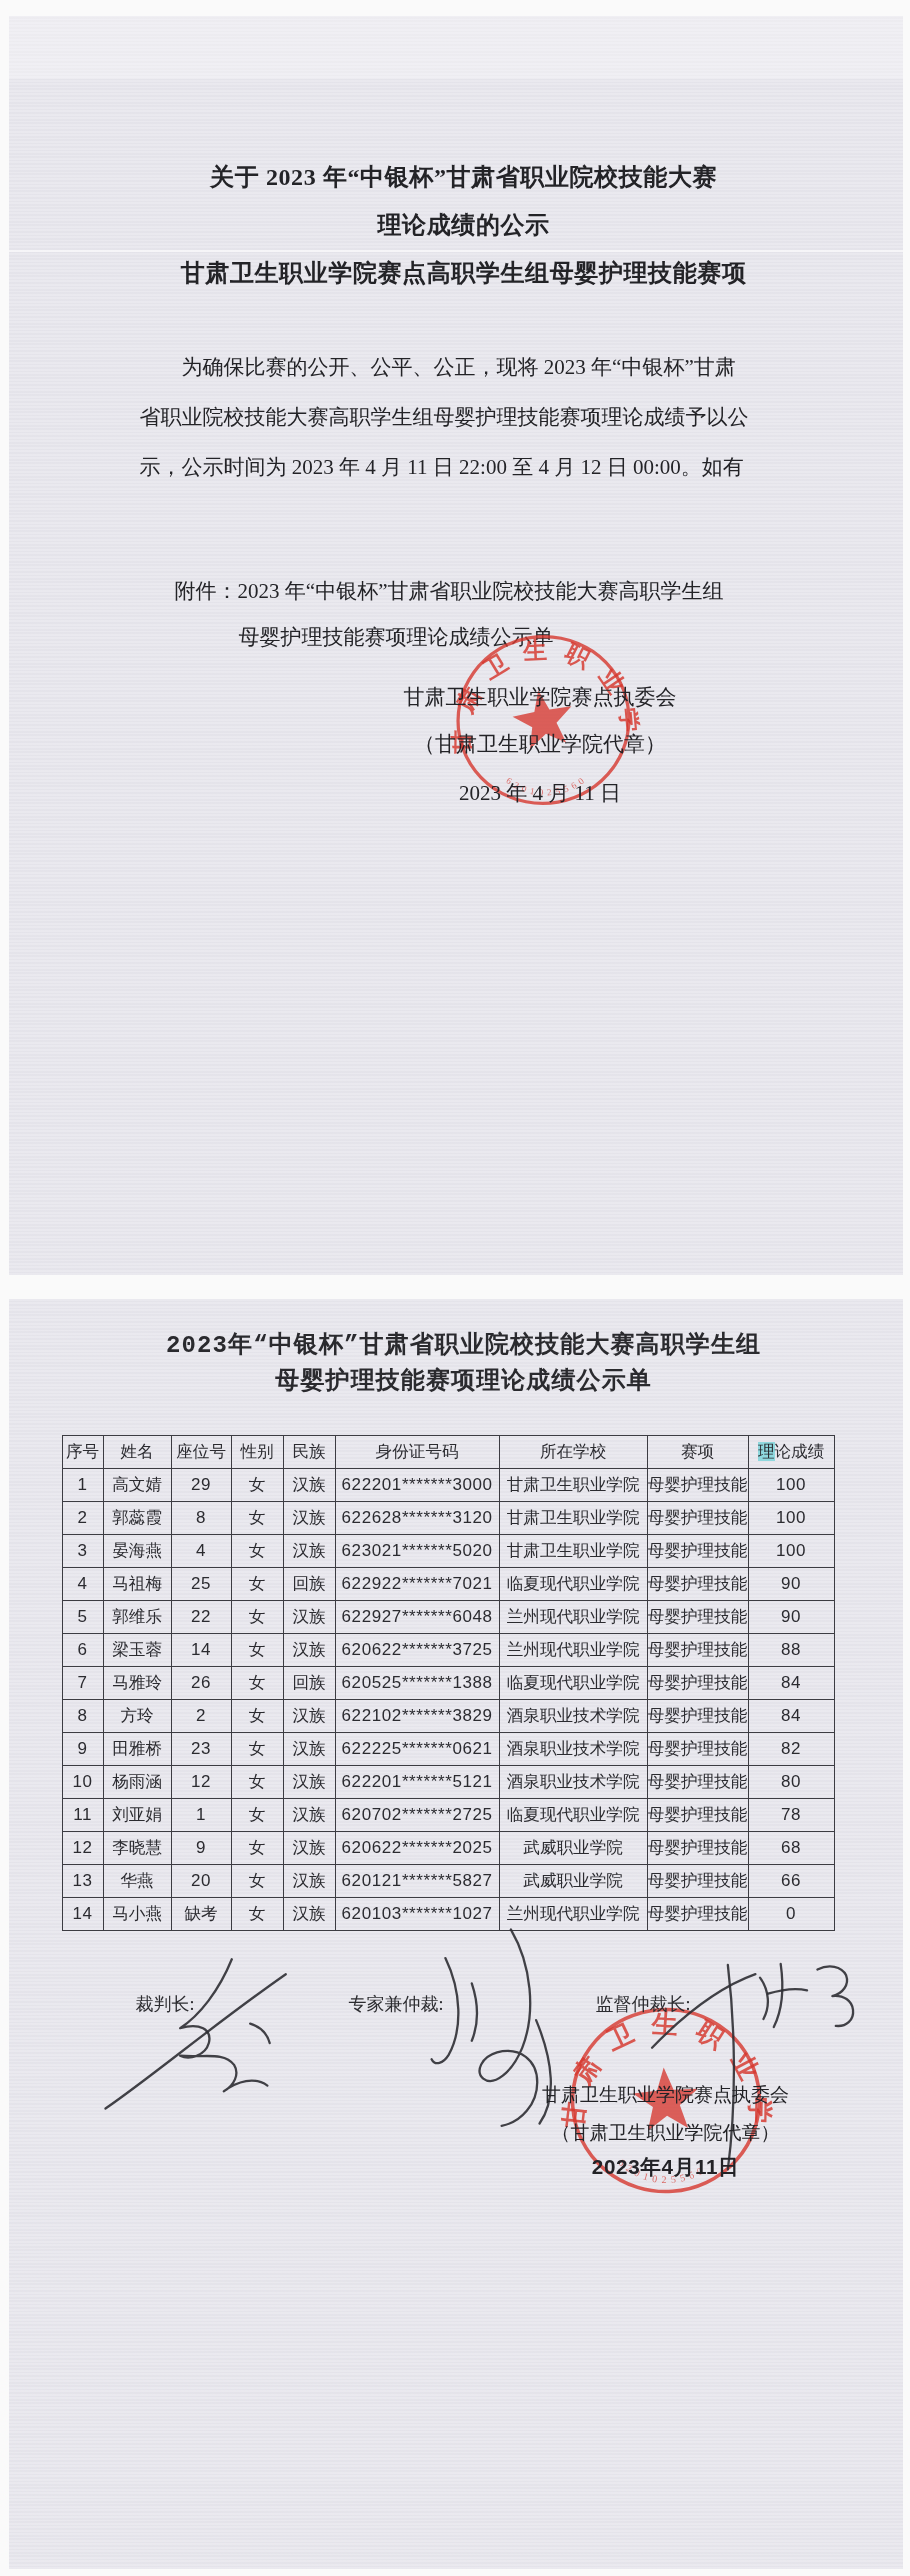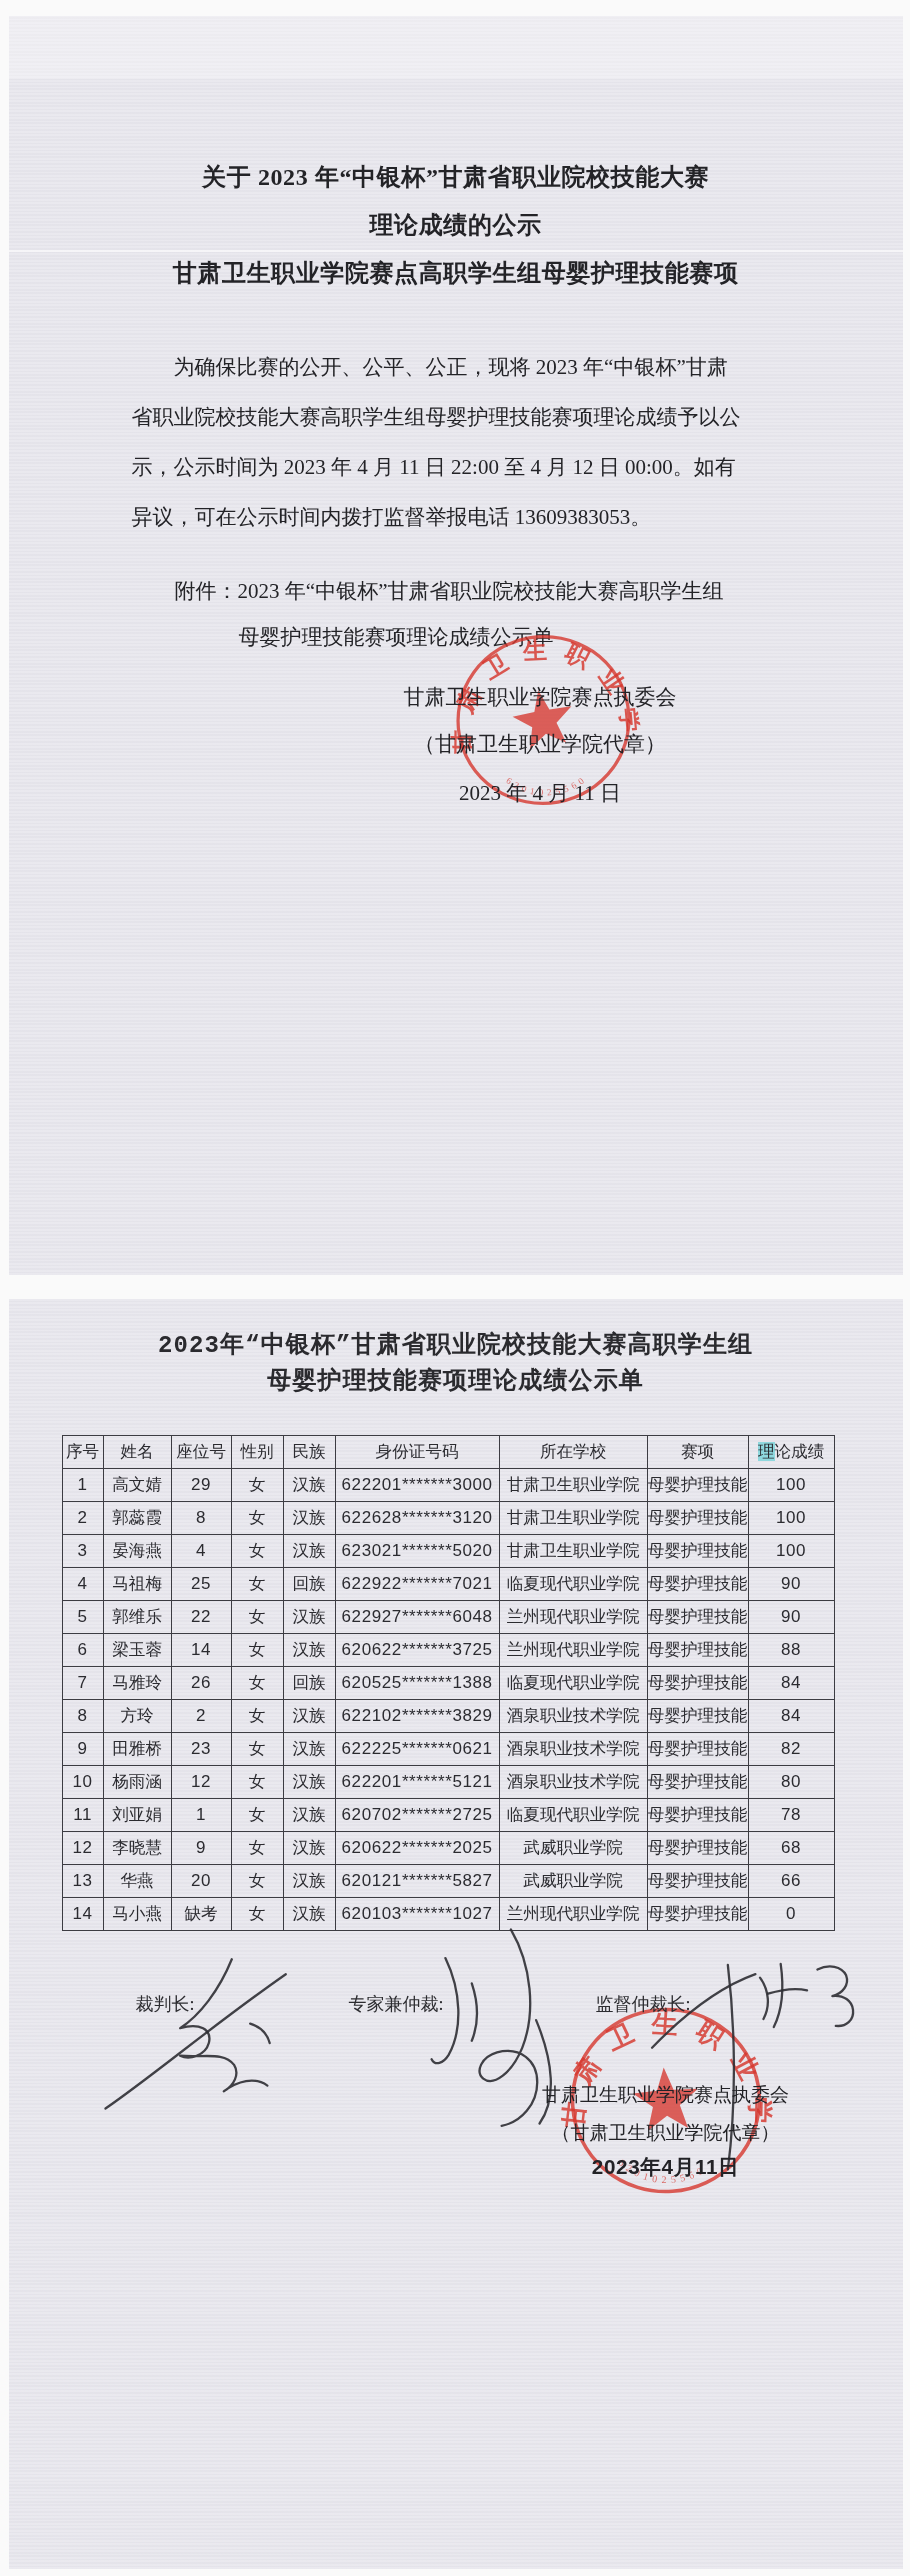--- a/index.html
+++ b/index.html
@@ -2,21 +2,21 @@
 <html style="font-size:9.2px"><head>
 <meta charset="utf-8">
 <style>
   html,body{margin:0;padding:0;}
   body{width:911px;height:2576px;background:#fafafa;position:relative;
        font-family:"Liberation Serif","DejaVu Serif",serif;}
   .page{position:absolute;left:8.6px;width:894px;background:#e9e8ee;overflow:hidden;
         background-image:repeating-linear-gradient(0deg, rgba(255,255,255,0.04) 0 1.7px, rgba(120,120,140,0.04) 1.7px 3.4px);}
   #page1{top:16px;height:1259px;}
   #page2{top:1299px;height:1270px;}
-  .abs{position:absolute;}
+  .abs{position:absolute;padding-left:8px;}
   .sans{font-family:Liberation Sans, sans-serif;}
   .scanline{position:absolute;left:0;width:100%;pointer-events:none;}
 
   
   #p1-title{top:137px;left:0;width:100%;text-align:center;font-size:24px;line-height:48px;
             font-weight:bold;color:#232327;letter-spacing:0.6px;}
   #p1-body{top:326px;left:123px;width:719px;font-size:21px;line-height:50px;color:#232327;}
   .body-line{white-space:nowrap;}
   .body-line.indent{padding-left:42px;}
   .att-line{position:absolute;font-size:21px;line-height:25px;color:#232327;white-space:nowrap;margin-top:34px;}
@@ -49,21 +49,20 @@
   <div id="p1-title" class="abs">
     <div>关于 2023 年“中银杯”甘肃省职业院校技能大赛</div>
     <div>理论成绩的公示</div>
     <div>甘肃卫生职业学院赛点高职学生组母婴护理技能赛项</div>
   </div>
 
   <div id="p1-body" class="abs">
     <div class="body-line indent">为确保比赛的公开、公平、公正，现将 2023 年“中银杯”甘肃</div>
     <div class="body-line">省职业院校技能大赛高职学生组母婴护理技能赛项理论成绩予以公</div>
     <div class="body-line">示，公示时间为 2023 年 4 月 11 日 22:00 至 4 月 12 日 00:00。如有</div>
-    <div class="body-line">异议，可在公示时间内拨打监督举报电话 13609383053。</div>
   </div>
 
   <div class="att-line" style="top:529px;left:166px;">附件：2023 年“中银杯”甘肃省职业院校技能大赛高职学生组</div>
   <div class="att-line" style="top:575px;left:230px;">母婴护理技能赛项理论成绩公示单</div>
 
   <svg class="stamp" style="left:440px;top:612px;width:189px;height:184px;transform:rotate(-10deg);" viewBox="0 0 340 340">
     <defs>
       <path id="arcA" d="M 30 222 A 142 142 0 1 1 310 222"></path>
       <path id="arcAs" d="M 64 246 A 120 120 0 0 0 276 246"></path>
     </defs>

